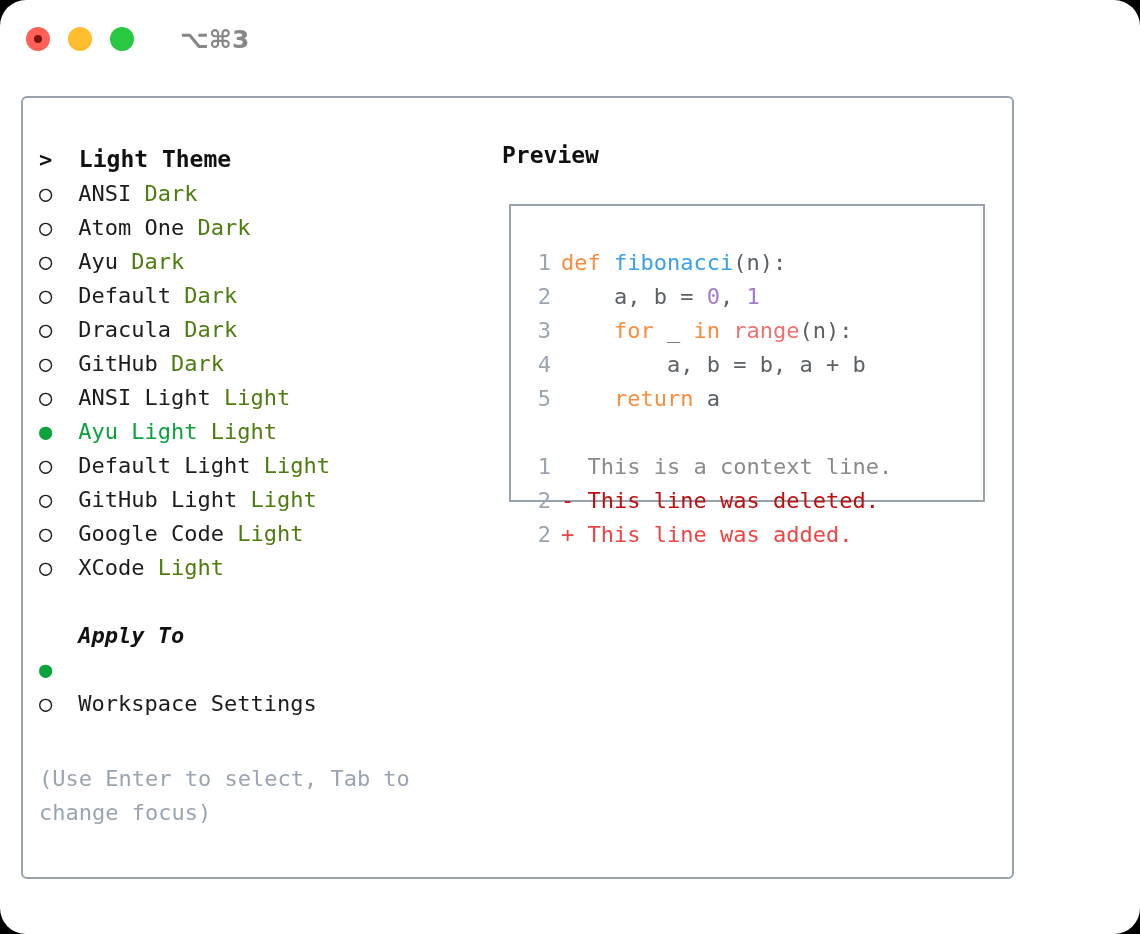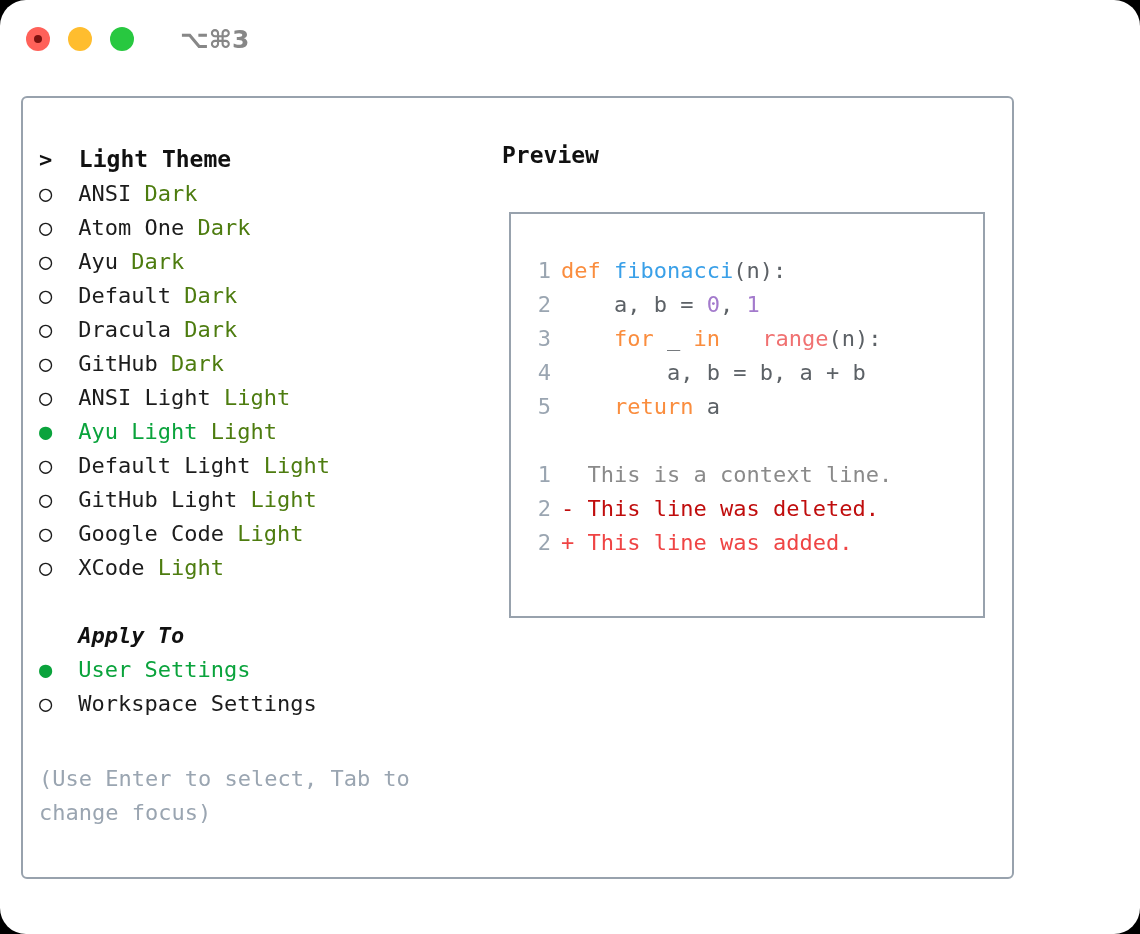--- a/index.html
+++ b/index.html
@@ -145,23 +145,23 @@
     left: 479px;
     top: 44px;
     font-size: 23px;
     font-weight: bold;
     color: #111111;
   }
 
   #preview-box {
     position: absolute;
     left: 486px;
-    top: 114px;
+    top: 106px;
     width: 476px;
-    height: 406px;
+    height: 298px;
     border: 2px solid #98a2ad;
     box-sizing: border-box;
     background: #ffffff;
   }
 
   #code {
     position: absolute;
     left: 18px;
     top: 40px;
     font-size: 22px;
@@ -174,21 +174,21 @@
     display: inline-block;
     width: 22px;
     text-align: right;
     color: #9aa5b1;
     margin-right: 10px;
   }
 
   .kw   { color: #fa8d3e; }
   .fn   { color: #3aa0e8; }
   .num  { color: #a37acc; }
-  .bif  { color: #f07171; margin-left: 29px; }
+  .bif  { color: #f07171; }
   .pln  { color: #5c6166; }
   .ctx  { color: #8a8a8a; }
   .del  { color: #c00d0d; }
   .add  { color: #ef4444; }
   .blank { display: block; height: 34px; }
 </style>
 </head>
 <body>
 
 <div id="window">
@@ -213,21 +213,21 @@
         <div class="row"><span class="marker">○</span><span> Dracula</span><span class="ttype"> Dark</span></div>
         <div class="row"><span class="marker">○</span><span> GitHub</span><span class="ttype"> Dark</span></div>
         <div class="row"><span class="marker">○</span><span> ANSI Light</span><span class="ttype"> Light</span></div>
         <div class="row selected"><span class="marker">●</span><span> Ayu Light</span><span class="ttype"> Light</span></div>
         <div class="row"><span class="marker">○</span><span> Default Light</span><span class="ttype"> Light</span></div>
         <div class="row"><span class="marker">○</span><span> GitHub Light</span><span class="ttype"> Light</span></div>
         <div class="row"><span class="marker">○</span><span> Google Code</span><span class="ttype"> Light</span></div>
         <div class="row"><span class="marker">○</span><span> XCode</span><span class="ttype"> Light</span></div>
         <div class="spacer"></div>
         <div class="row sectlabel"><span class="marker"> </span><span> Apply To</span></div>
-        <div class="row selected"><span class="marker">●</span><span> User Settings</span></div>
+        <div class="row selected"><span class="marker">●</span></div>
         <div class="row"><span class="marker">○</span><span> Workspace Settings</span></div>
       </div>
 
     <div id="hint">(Use Enter to select, Tab to change focus)</div>
 
     <div id="preview-title">Preview</div>
 
     <div id="preview-box">
       <div id="code"><span class="cline"><span class="ln">1</span><span class="kw">def </span><span class="fn">fibonacci</span><span class="pln">(n):</span></span><span class="cline"><span class="ln">2</span><span class="pln">    a, b = </span><span class="num">0</span><span class="pln">, </span><span class="num">1</span></span><span class="cline"><span class="ln">3</span><span class="pln">    </span><span class="kw">for</span><span class="pln"> _ </span><span class="kw">in</span><span class="pln"> </span><span class="bif">range</span><span class="pln">(n):</span></span><span class="cline"><span class="ln">4</span><span class="pln">        a, b = b, a + b</span></span><span class="cline"><span class="ln">5</span><span class="pln">    </span><span class="kw">return</span><span class="pln"> a</span></span><span class="blank"></span><span class="cline"><span class="ln">1</span><span class="ctx">  This is a context line.</span></span><span class="cline"><span class="ln">2</span><span class="del">- This line was deleted.</span></span><span class="cline"><span class="ln">2</span><span class="add">+ This line was added.</span></span></div>
     </div>

